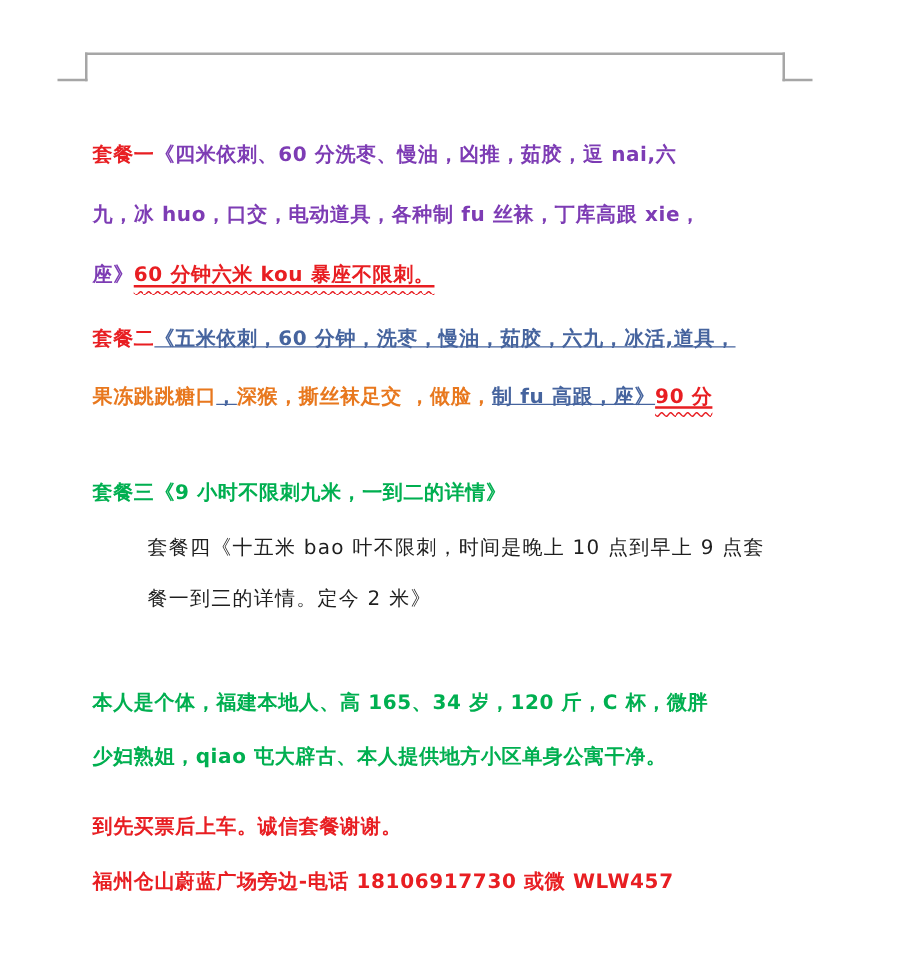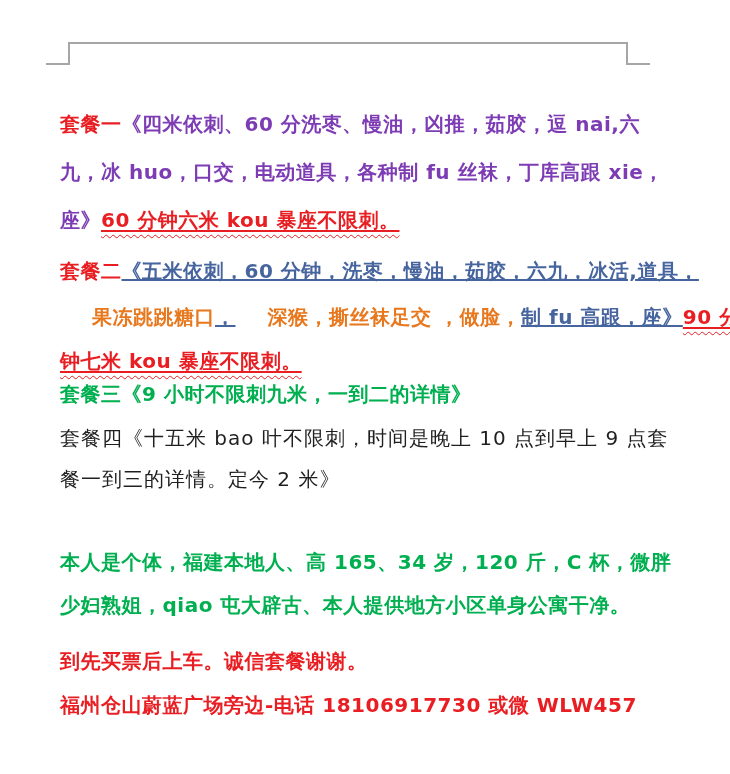--- a/index.html
+++ b/index.html
@@ -16,34 +16,34 @@
     font-family: "DejaVu Sans", sans-serif;
   }
   
   .pb {
     position: absolute;
     background: var(--page_line, #a6a6a6);
   }
   
   .line {
     position: absolute;
-    left: 60px;
-    font-size: 20px;
+    left: 74px;
+    font-size: 16px;
     line-height: 24px;
     white-space: nowrap;
     letter-spacing: 0.5px;
     font-weight: 700;
   }
   .line.plain { font-weight: 400; letter-spacing: 1px; }
   .c-red    { color: var(--red,    #e81e22); }
   .c-purple { color: var(--purple, #7d3cb4); }
   .c-blue   { color: var(--blue,   #46649e); text-decoration: underline; }
-  .c-orange { color: var(--orange, #e8781e); margin-left: 32px; }
+  .c-orange { color: var(--orange, #e8781e); }
   .c-green  { color: var(--green,  #00af50); }
-  .c-black  { color: var(--black,  #1f1f1f); }
+  .c-black  { color: var(--black,  #1f1f1f); margin-left: 44px; }
   
   .u-wavy {
     text-decoration-line: underline;
     text-decoration-style: wavy;
     text-decoration-color: var(--red, #e81e22);
     text-decoration-thickness: 1px;
     text-underline-offset: 7px;
   }
   .u-solid {
     text-decoration-line: underline;
@@ -73,23 +73,20 @@
   <div class="line" style="top:208px">
     <span class="c-purple">座》</span><span class="c-red u-wavy"><span class="u-solid">60 分钟六米 kou 暴座不限刺。</span></span>
   </div>
 
   <div class="line" style="top:259px">
     <span class="c-red">套餐二</span><span class="c-blue">《五米依刺，60 分钟，洗枣，慢油，茹胶，六九，冰活,道具，</span>
   </div>
   <div class="line" style="top:305px">
     <span class="c-orange">果冻跳跳糖口</span><span class="c-blue">，</span><span class="c-orange">深猴，撕丝袜足交 ，做脸，</span><span class="c-blue">制 fu 高跟，座》</span><span class="c-red u-wavy"><span class="u-solid">90 分</span></span>
   </div>
-  <div class="line" style="top:349px">
-    <span class="c-red u-wavy"><span class="u-solid">钟七米 kou 暴座不限刺。</span></span>
-  </div>
 
   <div class="line" style="top:382px">
     <span class="c-green">套餐三《9 小时不限刺九米，一到二的详情》</span>
   </div>
 
   <div class="line plain" style="top:426px">
     <span class="c-black">套餐四《十五米 bao 叶不限刺，时间是晚上 10 点到早上 9 点套</span>
   </div>
   <div class="line plain" style="top:467px">
     <span class="c-black">餐一到三的详情。定今 2 米》</span>

